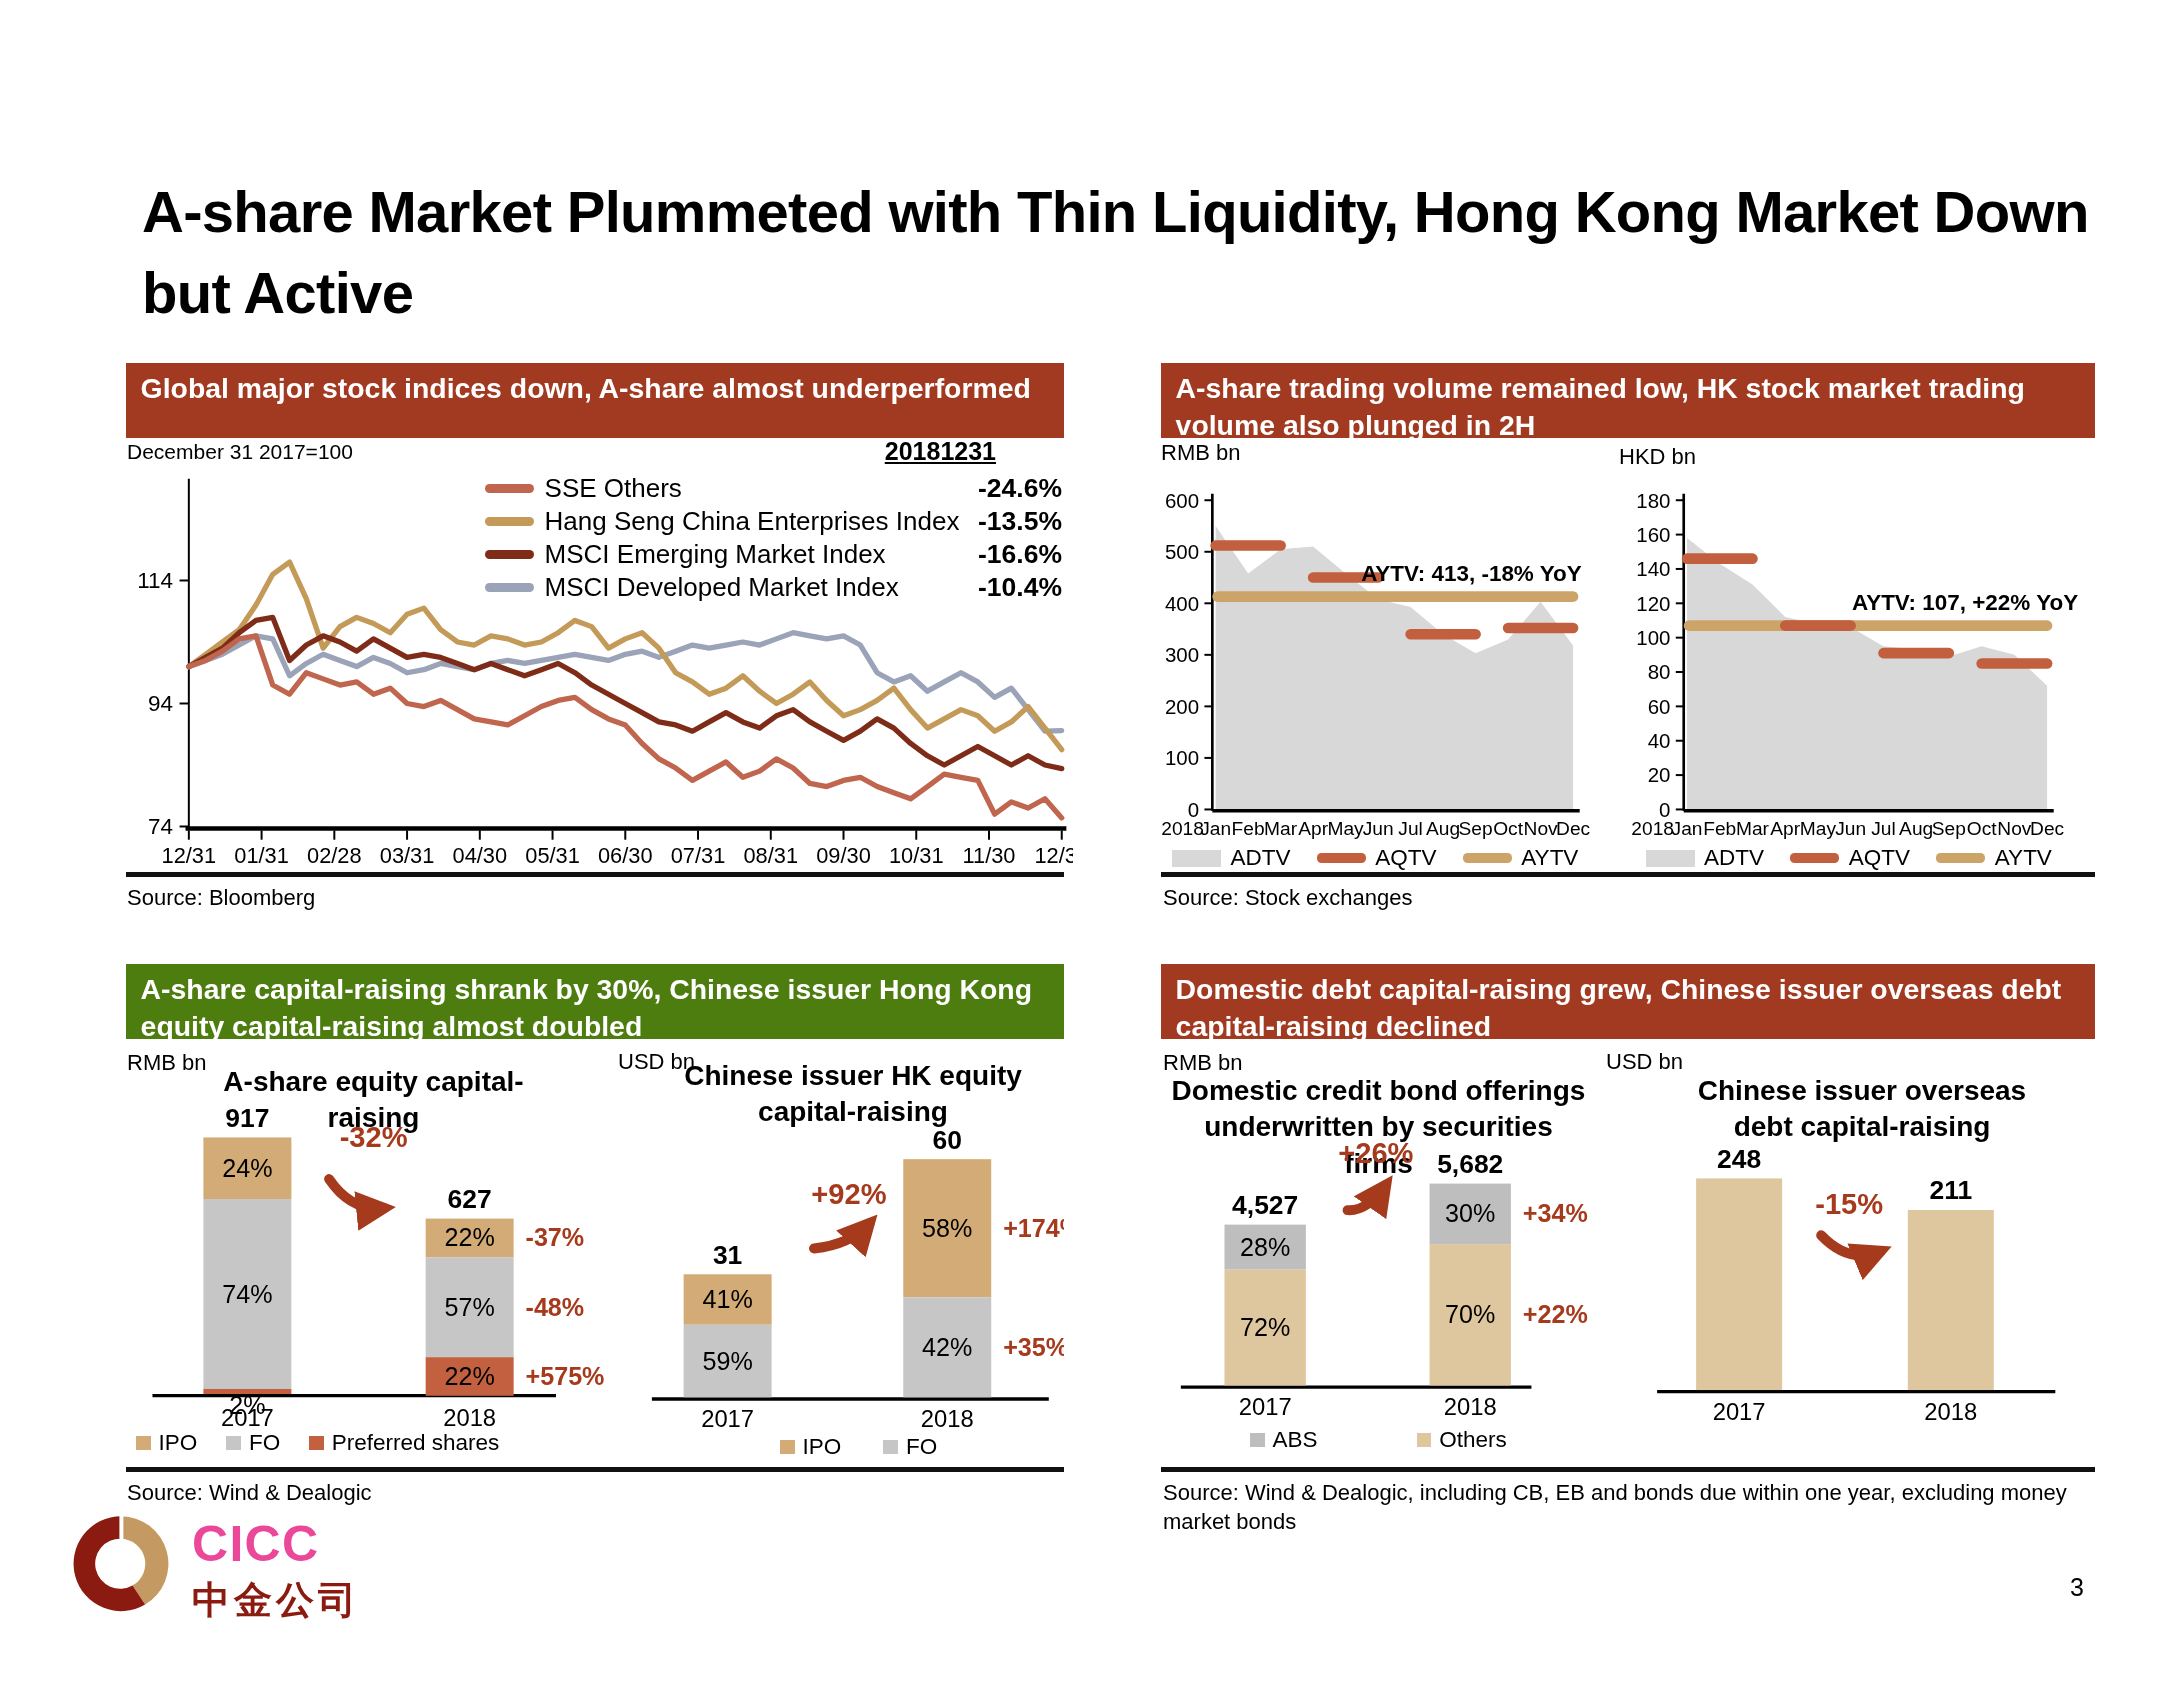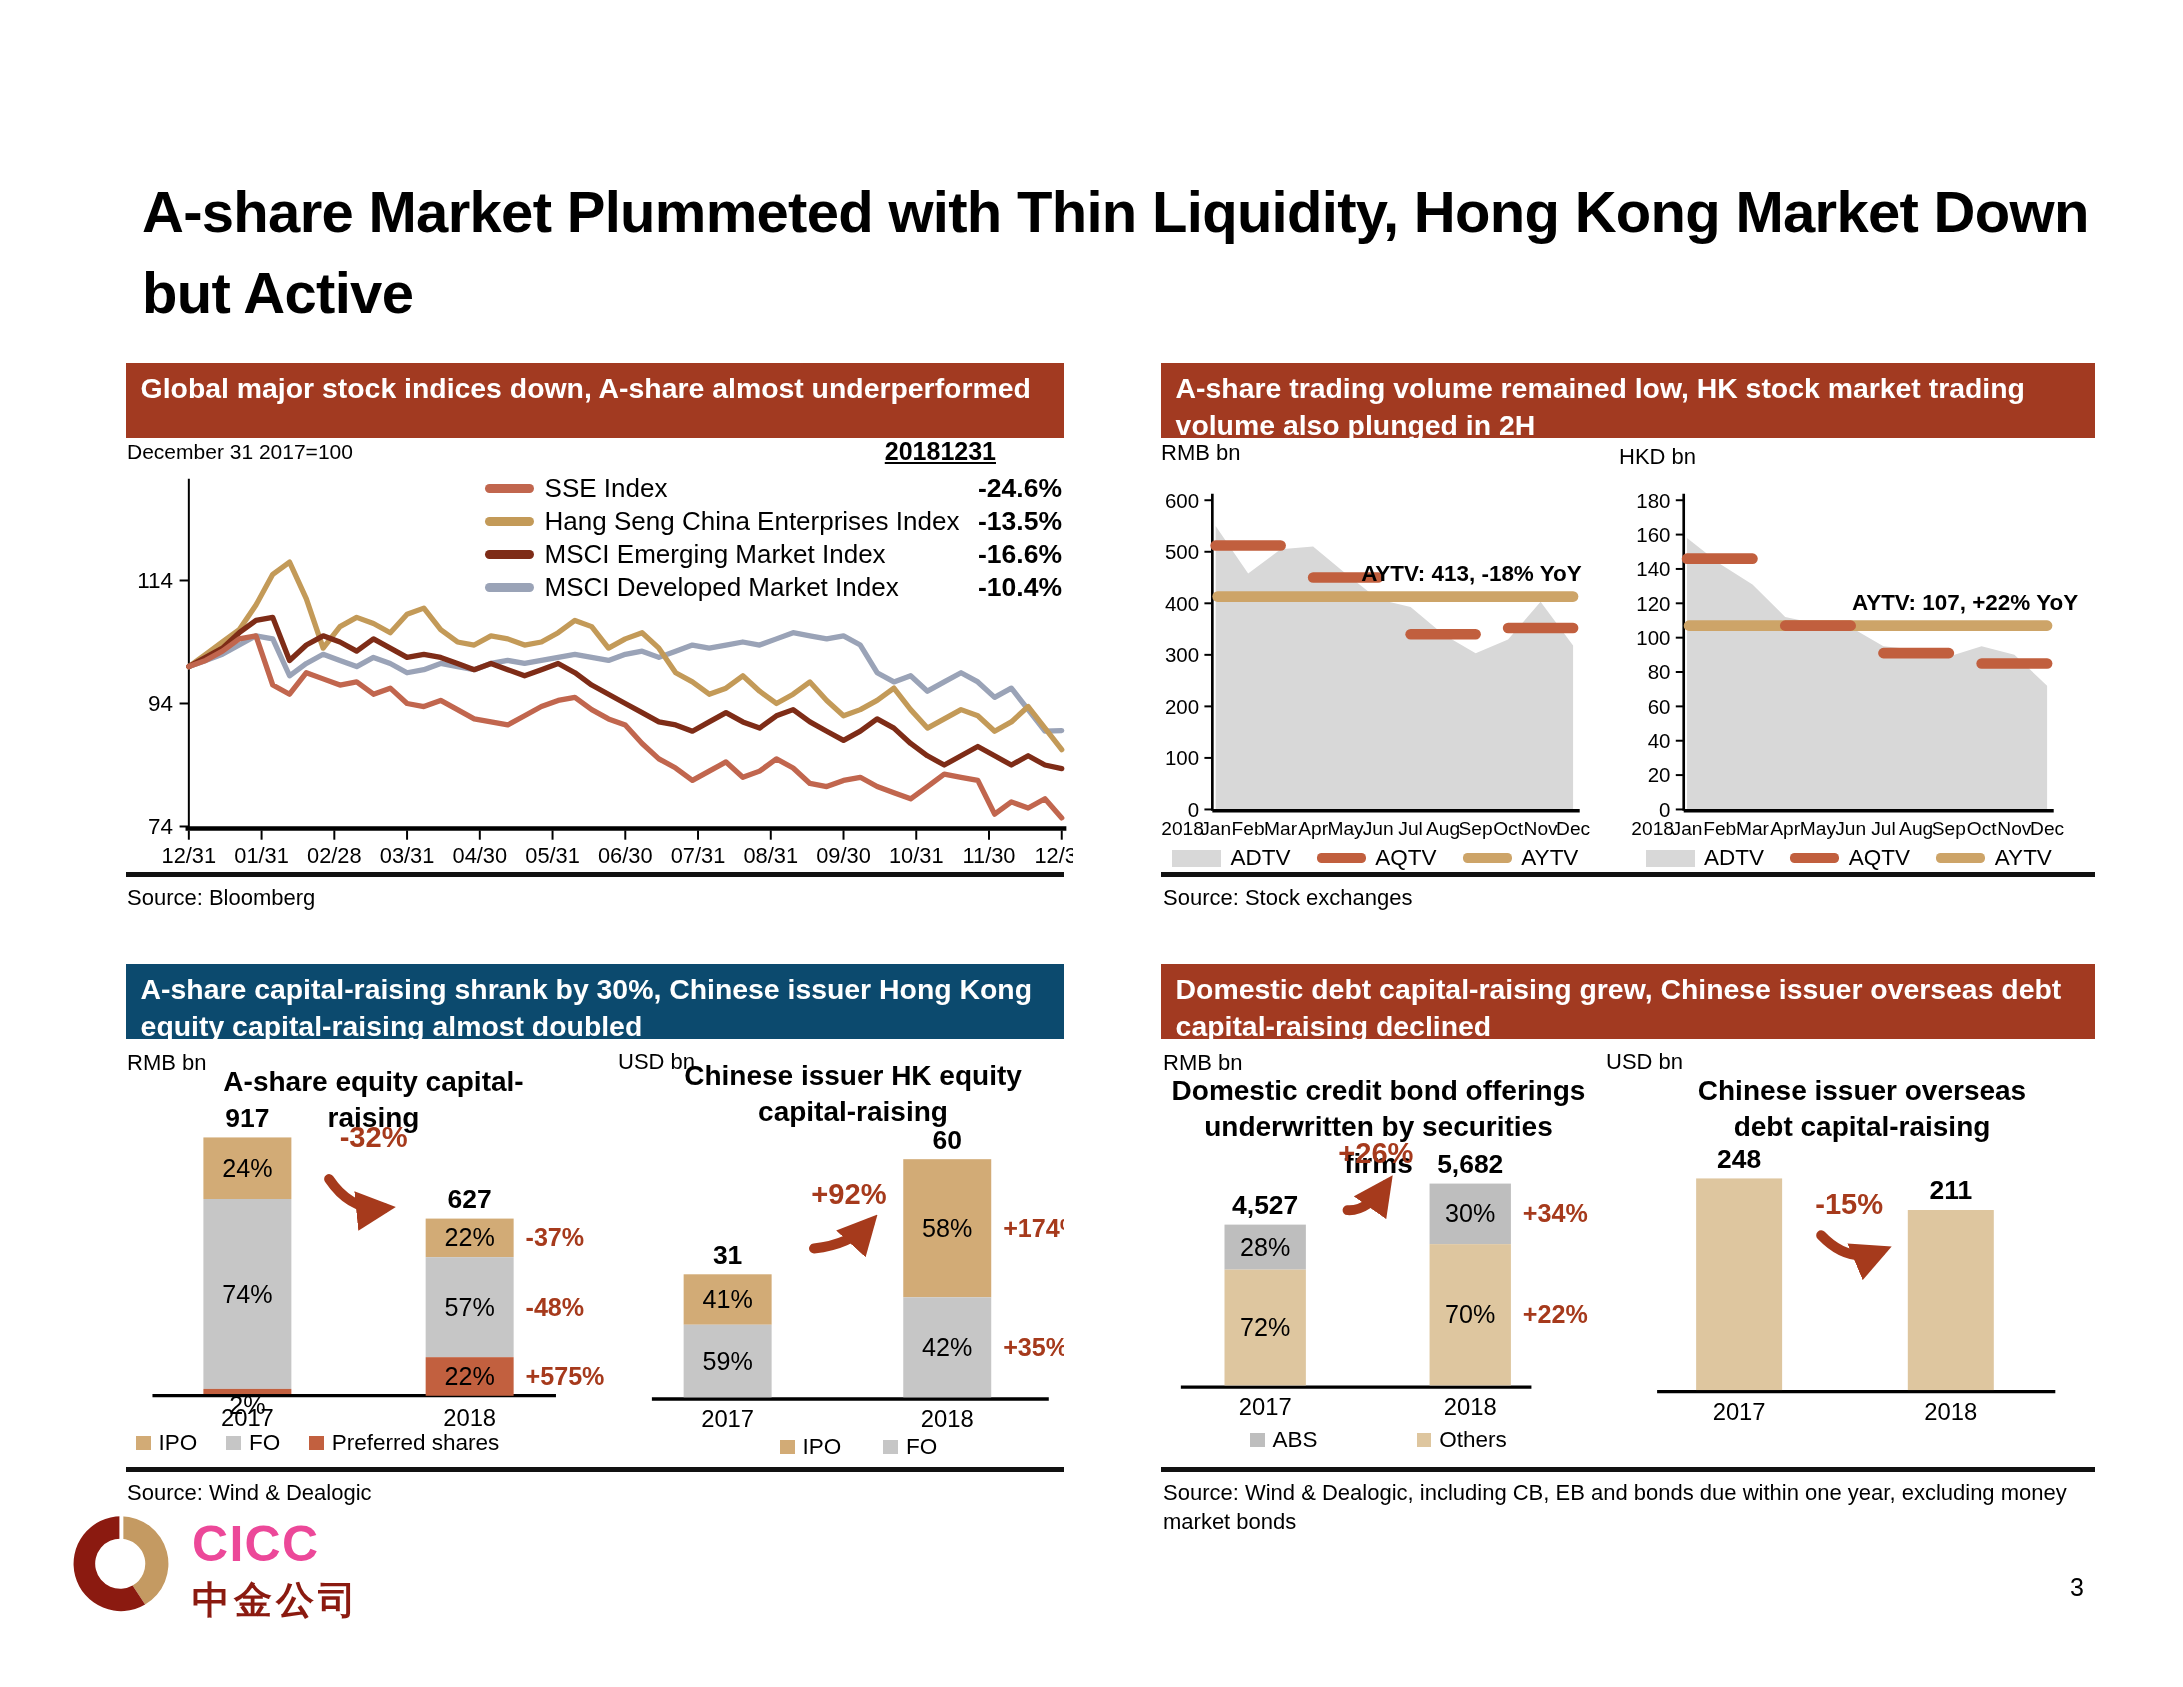--- a/index.html
+++ b/index.html
@@ -30,29 +30,29 @@
 </style>
 </head>
 <body>
 
 <div class="slide">
 
   <div class="abs title" style="left:142px;top:171px;width:1991px;">A-share Market Plummeted with Thin Liquidity, Hong Kong Market Down but Active</div>
 
   <div class="abs panel-header" style="left: 126px; top: 363px; width: 938px; height: 75px; background: rgb(162, 58, 33);">Global major stock indices down, A-share almost underperformed</div>
   <div class="abs panel-header" style="left: 1161px; top: 363px; width: 934px; height: 75px; background: rgb(162, 58, 33);">A-share trading volume remained low, HK stock market trading volume also plunged in 2H</div>
-  <div class="abs panel-header" style="left: 126px; top: 964px; width: 938px; height: 75px; background: #0c4a6e;">A-share capital-raising shrank by 30%, Chinese issuer Hong Kong equity capital-raising almost doubled</div>
+  <div class="abs panel-header" style="left: 126px; top: 964px; width: 938px; height: 75px; background: #4d7c0f;">A-share capital-raising shrank by 30%, Chinese issuer Hong Kong equity capital-raising almost doubled</div>
   <div class="abs panel-header" style="left: 1161px; top: 964px; width: 934px; height: 75px; background: rgb(162, 58, 33);">Domestic debt capital-raising grew, Chinese issuer overseas debt capital-raising declined</div>
 
   <div class="abs note" style="left:127px;top:440px;">December 31 2017=100</div>
   <div class="abs note-strong" style="left:814px;top:437px;width:182px;">20181231</div>
   <div class="abs" id="legend-indices" style="left:485px;top:472px;width:577px;">
       <div class="lgrow">
         <span class="sw" style="background: rgb(193, 102, 78);"></span>
-        <span class="lb">SSE Index</span>
+        <span class="lb">SSE Others</span>
         <span class="val">-24.6%</span>
       </div>
       <div class="lgrow">
         <span class="sw" style="background: rgb(195, 154, 88);"></span>
         <span class="lb">Hang Seng China Enterprises Index</span>
         <span class="val">-13.5%</span>
       </div>
       <div class="lgrow">
         <span class="sw" style="background: rgb(126, 44, 23);"></span>
         <span class="lb">MSCI Emerging Market Index</span>

